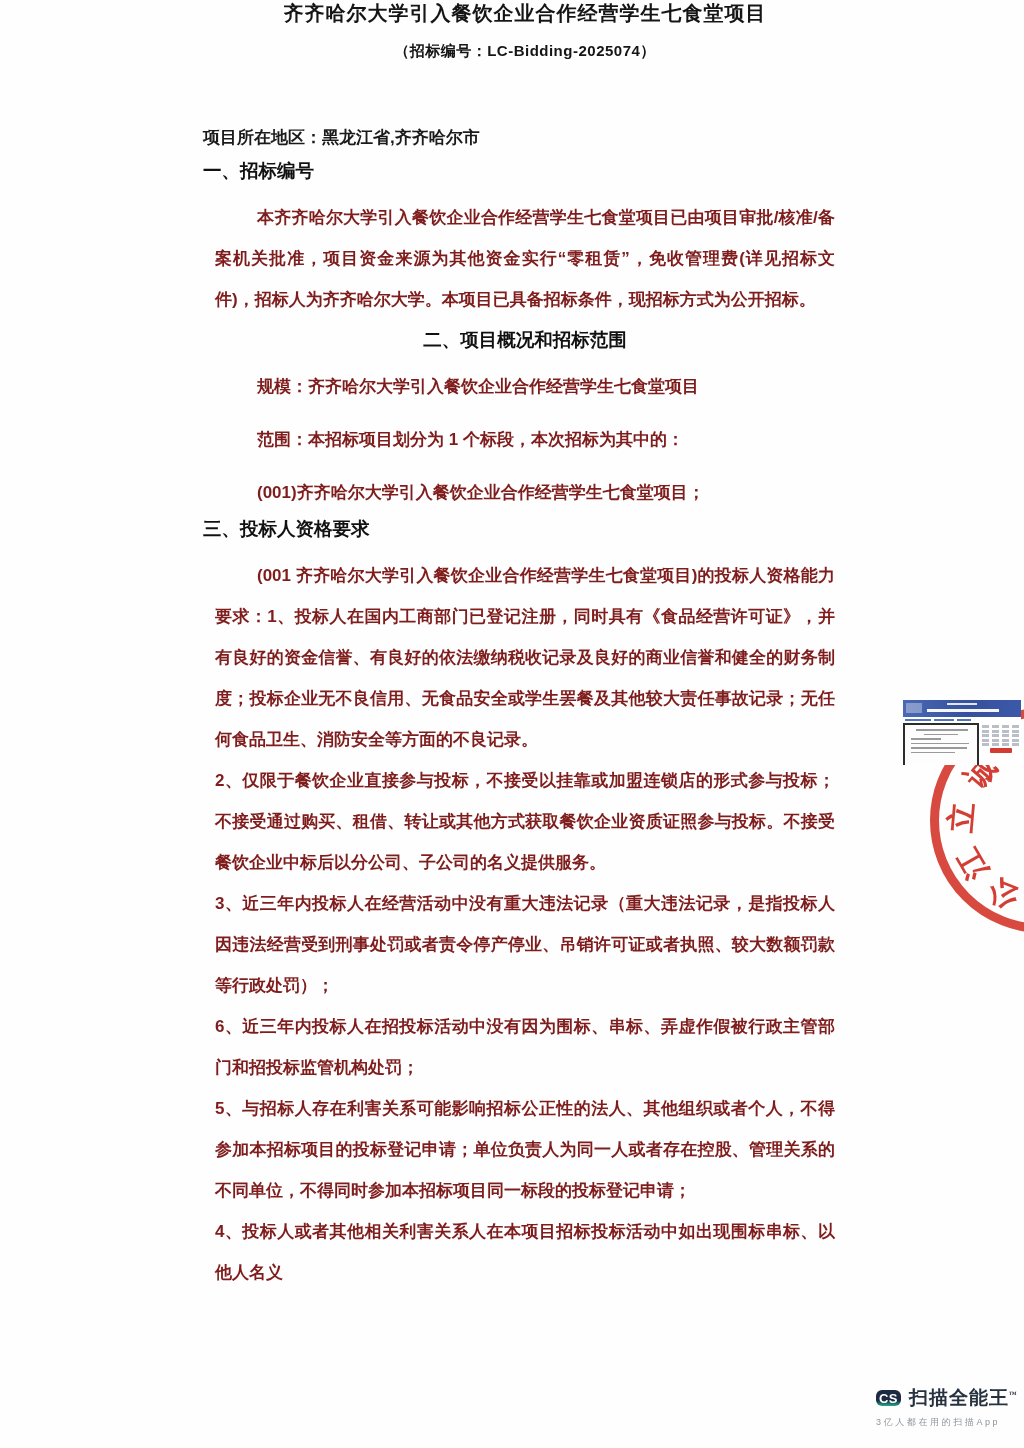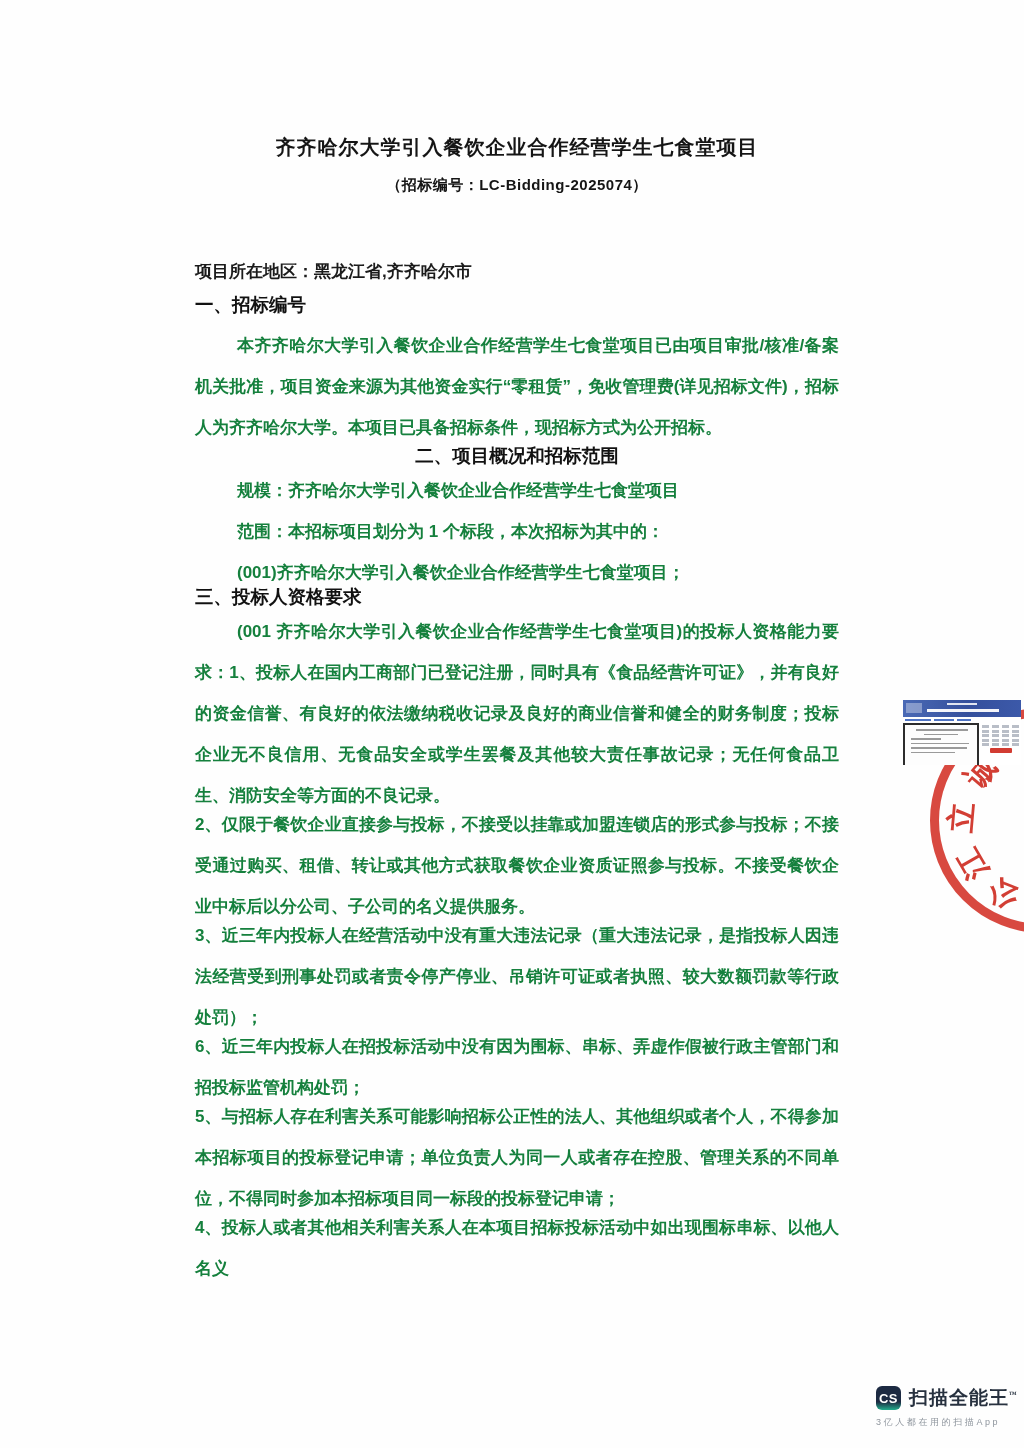--- a/index.html
+++ b/index.html
@@ -11,24 +11,23 @@
     margin: 0 auto;
     background: #fefefe;
     overflow: hidden;
     font-family: "Liberation Sans", sans-serif;
     color: #1b1b1b;
   }
 
   
   .content {
     position: absolute;
-    left: 195px;
+    left: 203px;
     top: 0;
     width: 644px;
-    padding-top: 134px;
     z-index: 3;
   }
   .doc-title {
     margin: 0;
     text-align: center;
     font-size: 20px;
     font-weight: 800;
     letter-spacing: 1px;
     line-height: 26px;
     color: #151515;
@@ -50,26 +49,26 @@
   h2.sec {
     font-size: 18.5px;
     font-weight: 800;
     line-height: 28px;
     color: #111;
     margin: 4px 0 6px 0;
   }
   h2.sec.s2 { margin-top: -6px; margin-bottom: 0; text-align: center; }
   h2.sec.s3 { margin-top: -10px; margin-bottom: 0; }
   p.body-p {
-    margin: 0;
+    margin: 12px;
     font-size: 17px;
     font-weight: 600;
     line-height: 41px;
     text-align: justify;
-    color: #15803d;
+    color: #7f1d1d;
   }
   p.first-indent { text-indent: 42px; }
   p.block-indent { padding-left: 42px; text-align: left; }
   p.item { margin-top: -12px; }
 
   
   .stamp { position: absolute; left: 0; top: 0; z-index: 1; }
   .stamp-ring {
     position: absolute;
     left: 930px;
@@ -148,21 +147,21 @@
   }
   .thumb-btn {
     width: 22px; height: 5px; margin: 2px auto 0 auto;
     background: #d23c32; border-radius: 1px;
   }
 
   
   .cs-wm { position: absolute; left: 876px; top: 1385px; width: 142px; z-index: 3; }
   .cs-row { display: flex; align-items: center; }
   .cs-icon {
-    width: 28px; height: 24px; border-radius: 6px;
+    width: 28px; height: 16px; border-radius: 6px;
     background: linear-gradient(180deg, #1c2a42 0%, #1c2a42 66%, #23ad8d 100%);
     color: #ffffff; font-weight: 700; font-size: 13px;
     display: flex; align-items: center; justify-content: center;
     letter-spacing: 0.5px;
   }
   .cs-brand {
     margin-left: 8px;
     font-size: 19px; font-weight: 700; color: #27313f;
     letter-spacing: 1px; white-space: nowrap; font-family: Liberation Serif, serif;
   }

